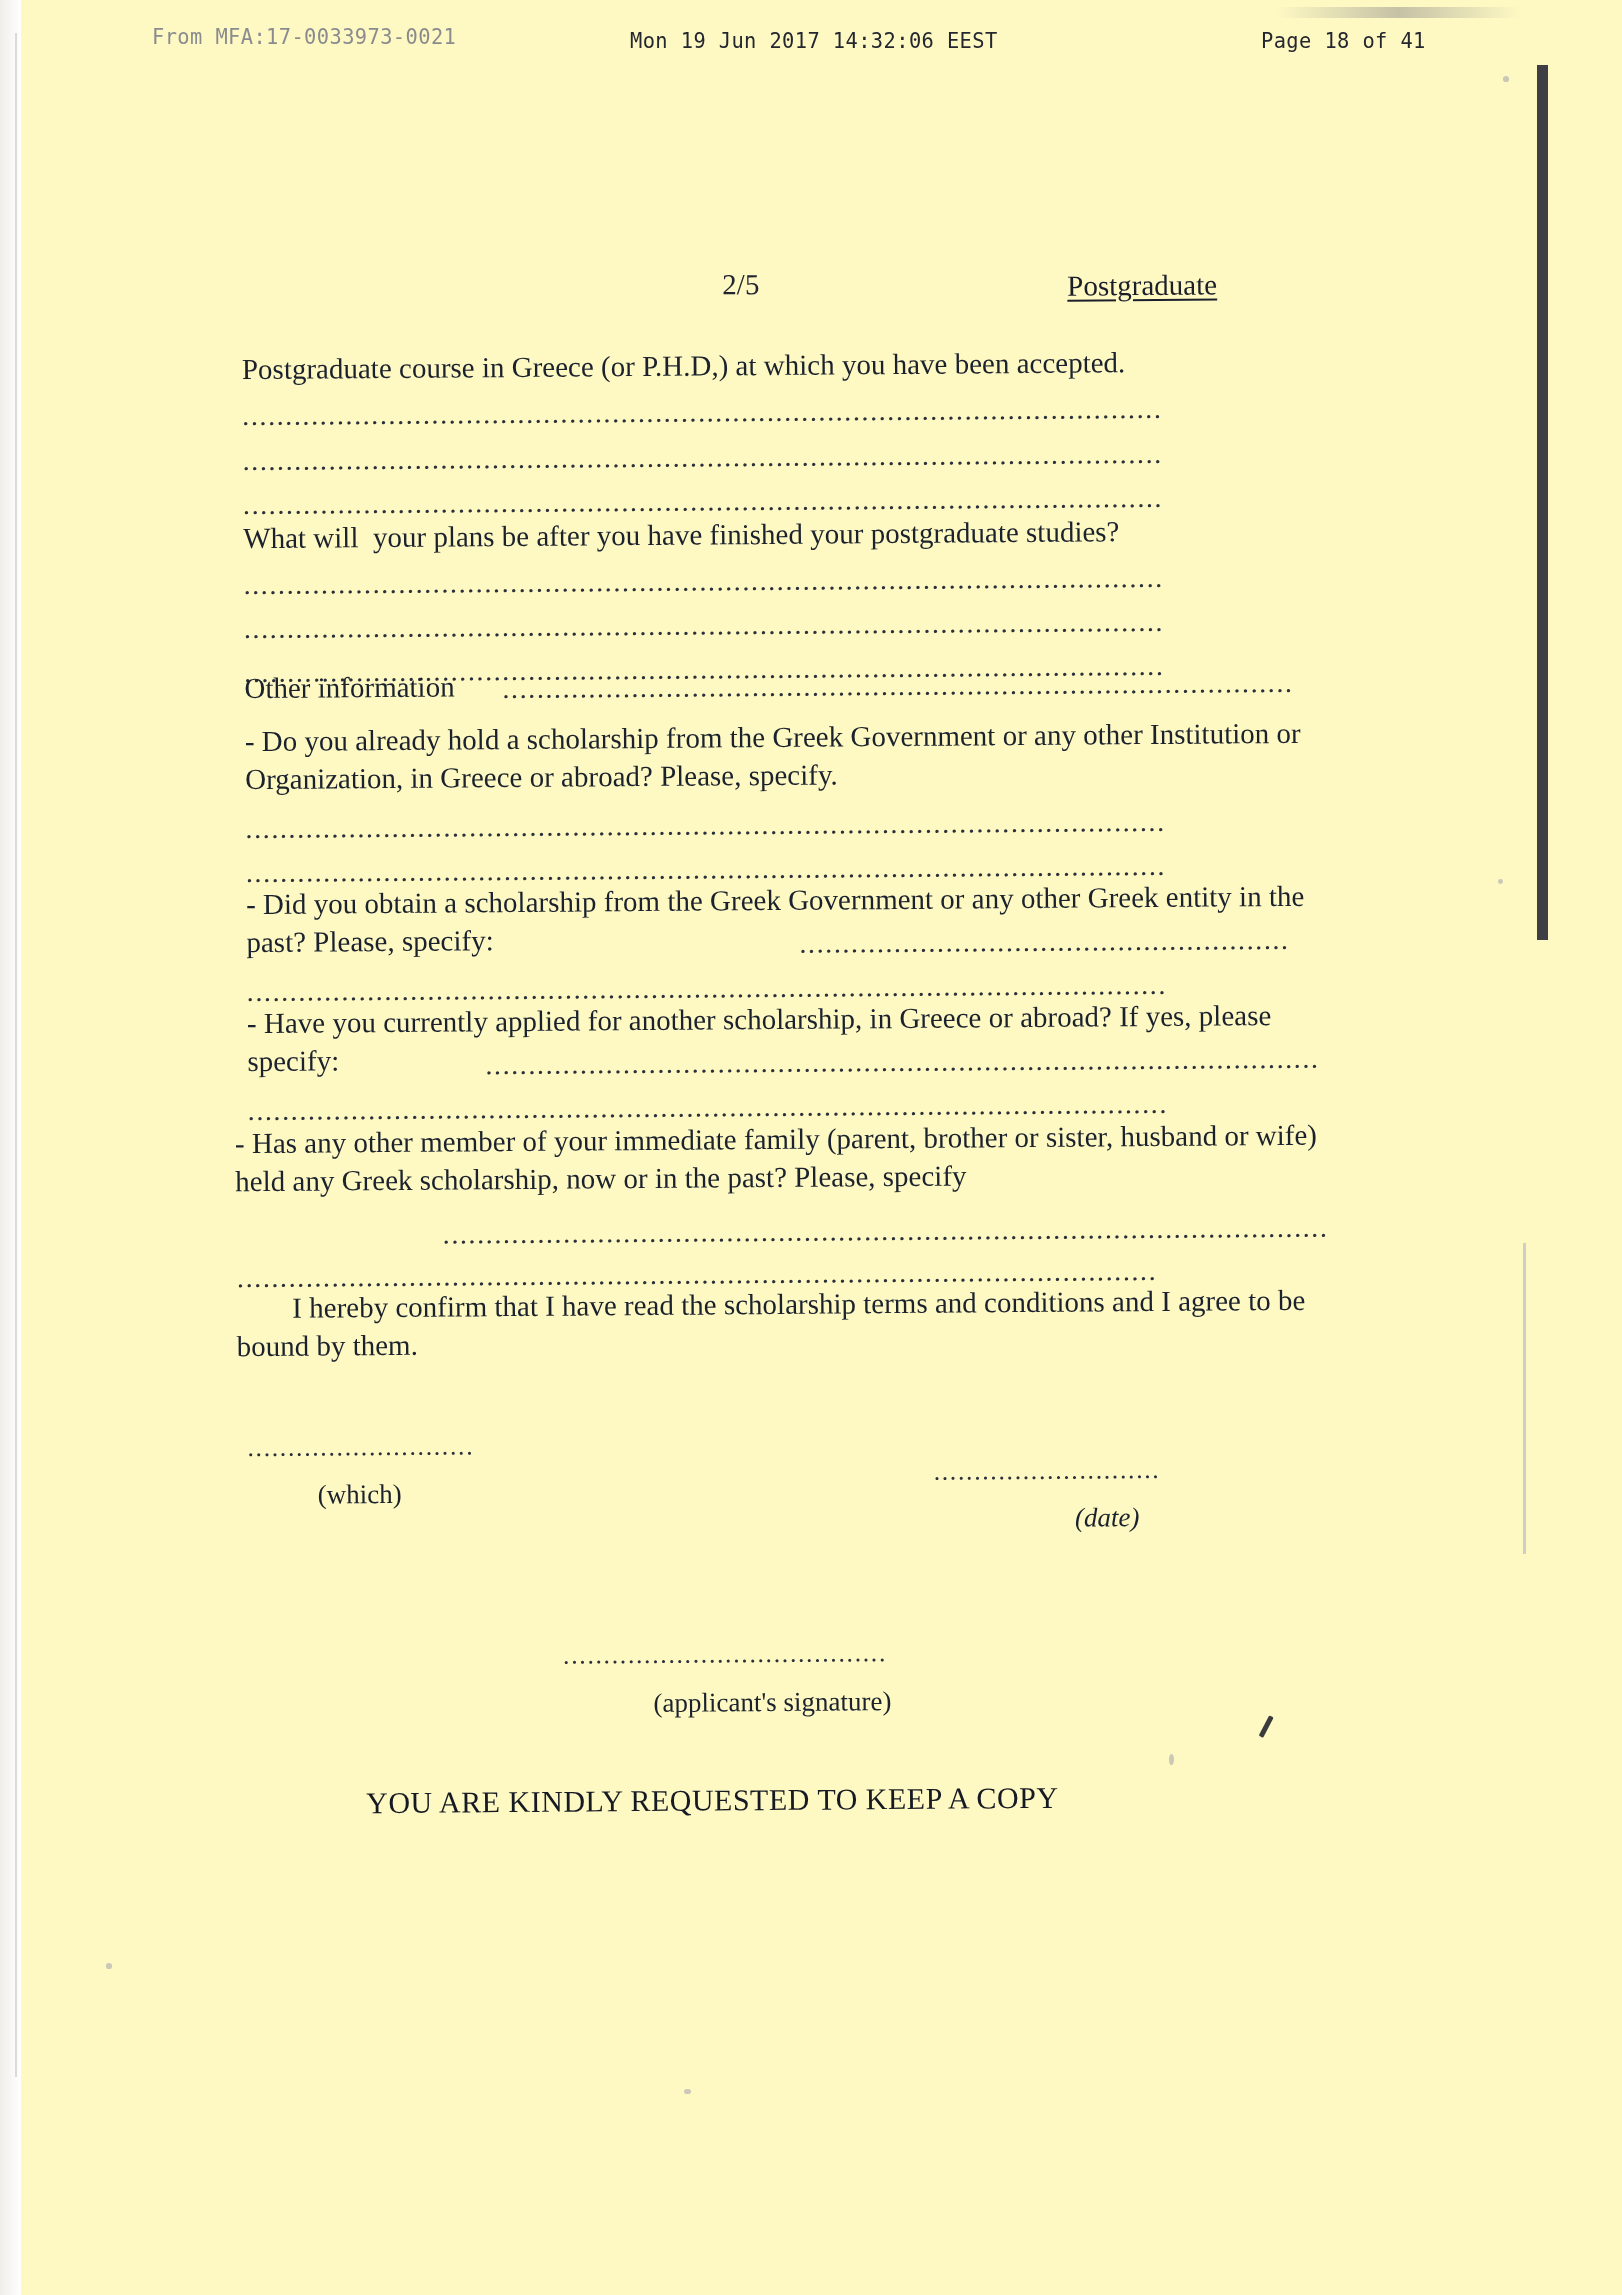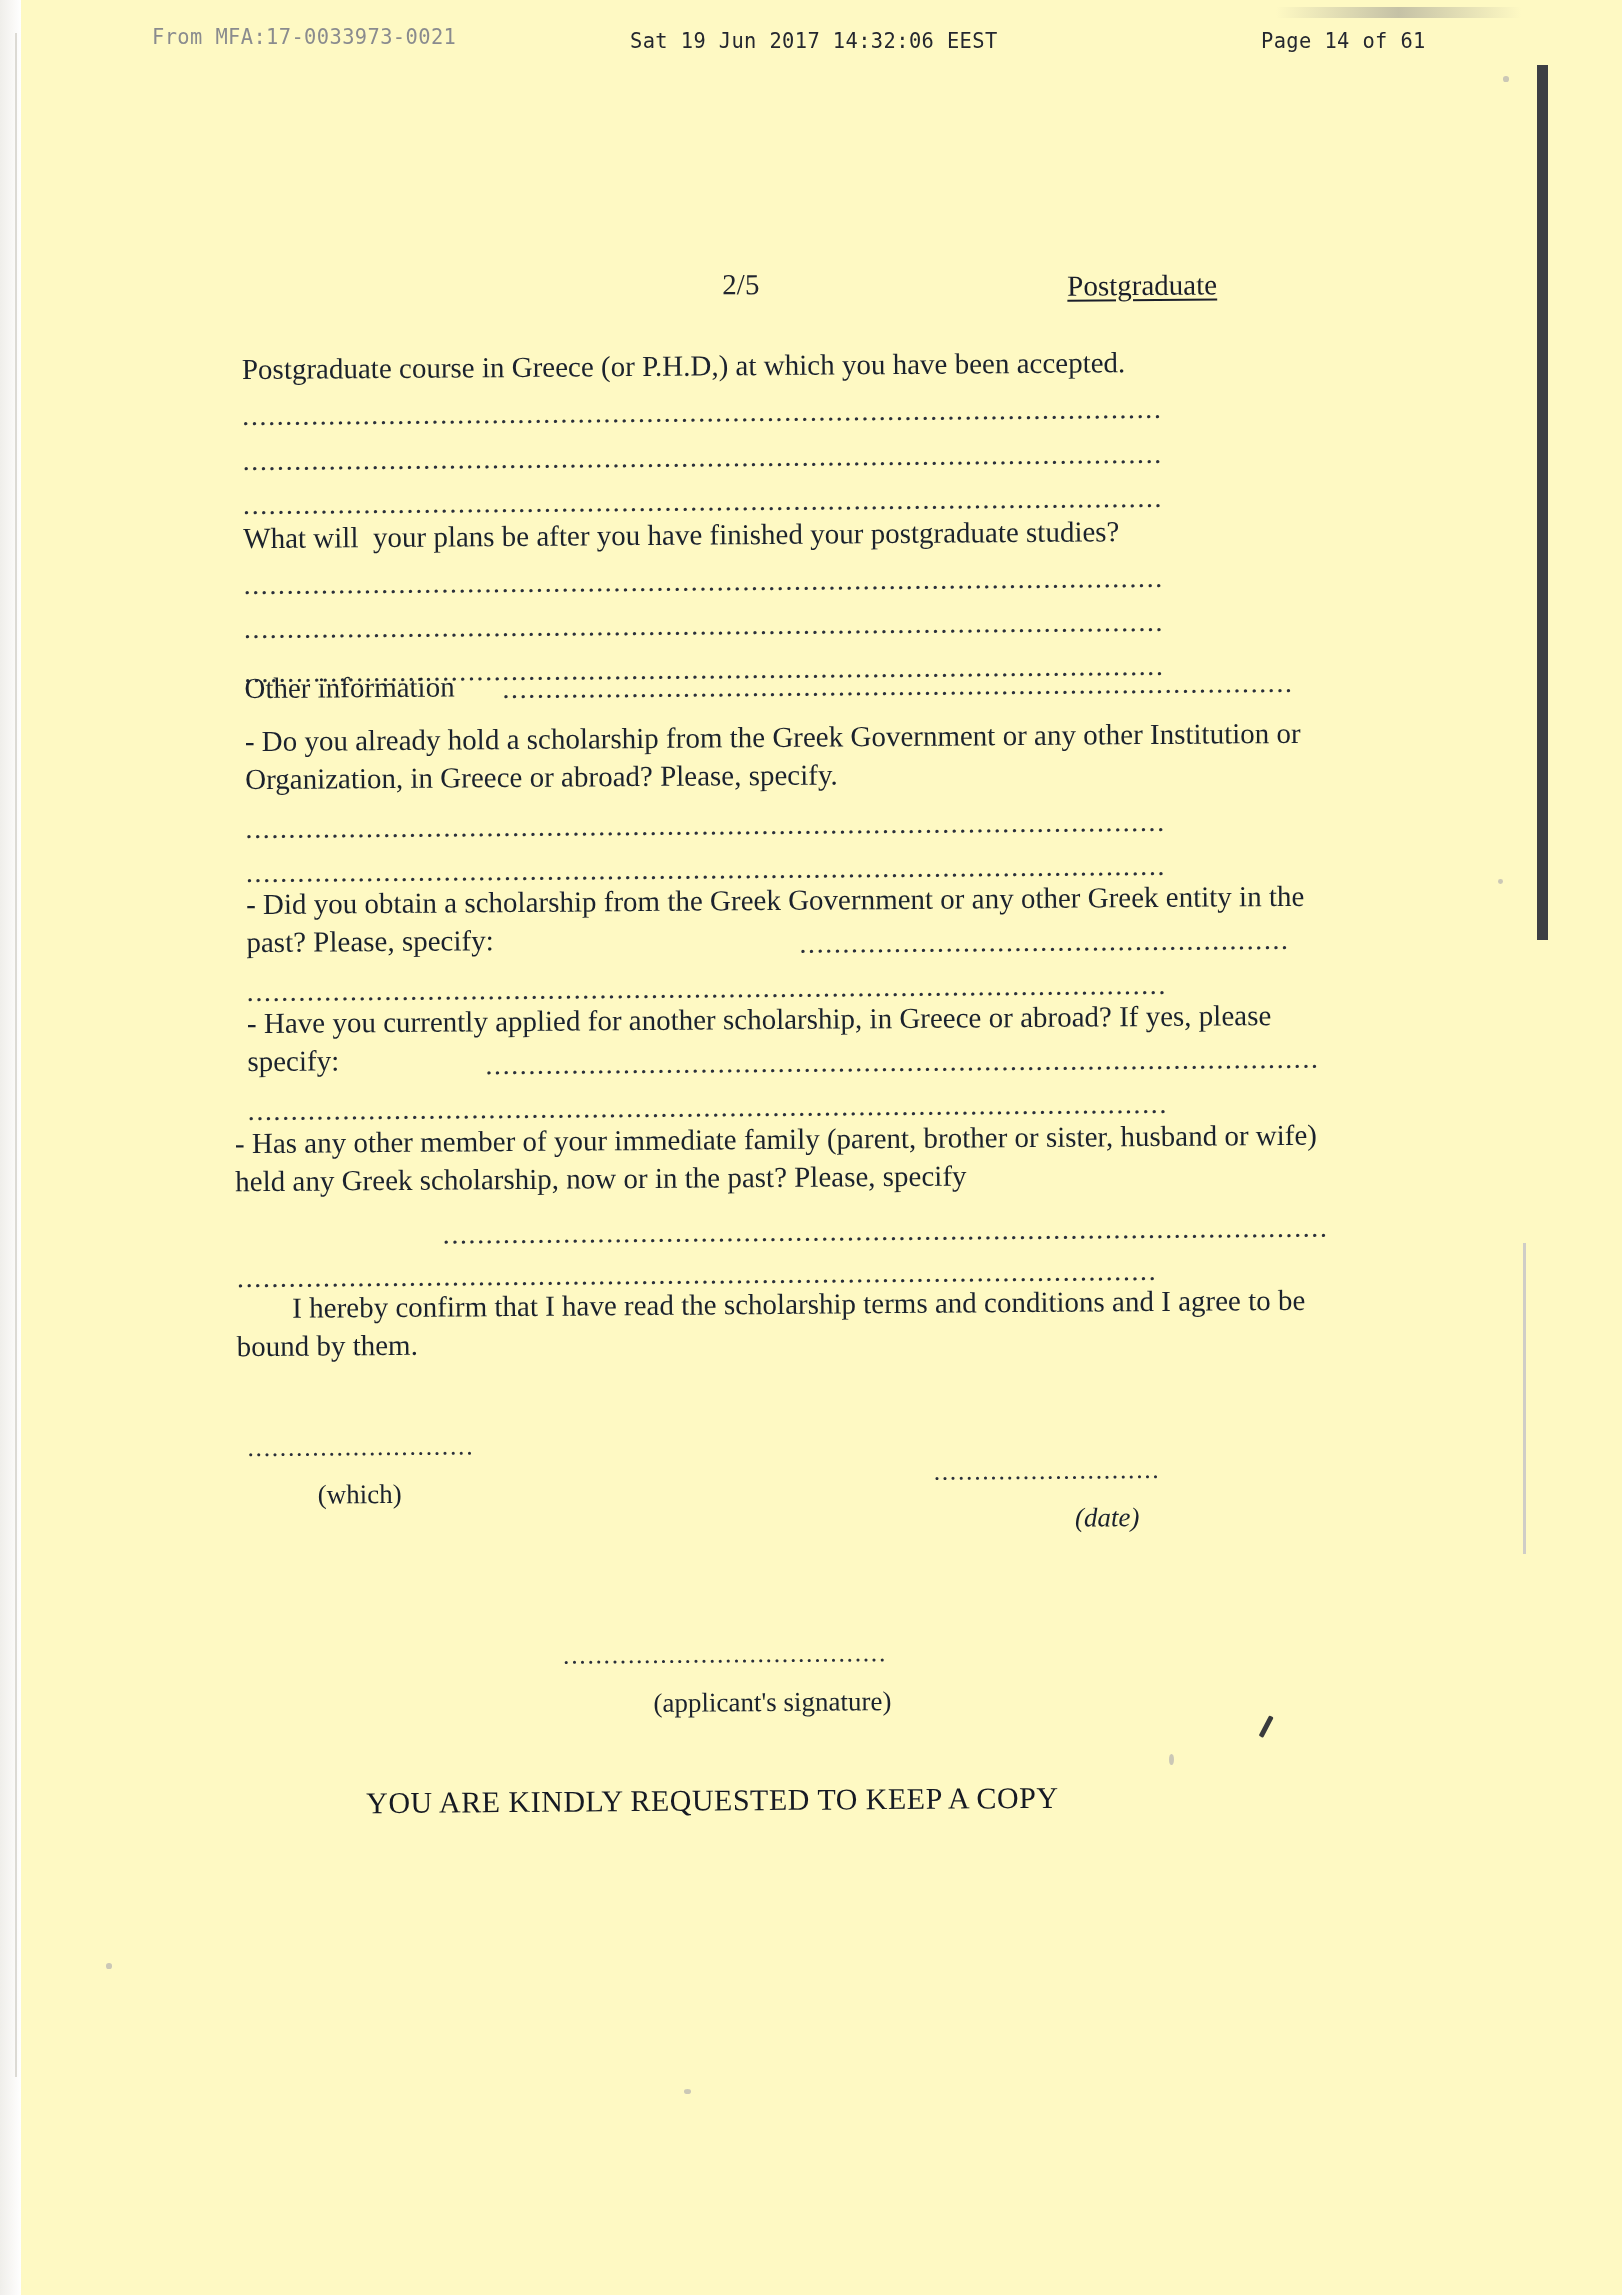--- a/index.html
+++ b/index.html
@@ -166,22 +166,22 @@
   <div class="scan-line-right"></div>
   <div class="scan-smudge-top"></div>
   <div class="noise-dot" style="left:1503px; top:76px; width:5.7px; height:5.7px;"></div>
   <div class="noise-dot" style="left:1498px; top:879px; width:4.9px; height:4.9px;"></div>
   <div class="noise-dot" style="left:684px; top:2089px; width:7.4px; height:4.9px;"></div>
   <div class="noise-dot" style="left:106px; top:1963px; width:5.7px; height:5.7px;"></div>
   <div class="noise-dot" style="left:1169px; top:1754px; width:4.9px; height:11.4px;"></div>
 
   <div class="header">
     <span class="h-from">From MFA:17-0033973-0021</span>
-    <span class="h-date">Sat 19 Jun 2017 14:32:06 EEST</span>
-    <span class="h-page">Page 14 of 61</span>
+    <span class="h-date">Mon 19 Jun 2017 14:32:06 EEST</span>
+    <span class="h-page">Page 18 of 41</span>
   </div>
 
   <div class="doc skew">
 
     <div class="page-num">2/5</div>
     <div class="section-title">Postgraduate</div>
 
     <div class="ln" style="left:239px; top:353px; width:1112px;">Postgraduate course in Greece (or P.H.D,) at which you have been accepted.</div>
     <div class="dots" style="left:239px; top:402px; width:1081px;">...........................................................................................................</div>
     <div class="dots" style="left:239px; top:447px; width:1078px;">...........................................................................................................</div>

